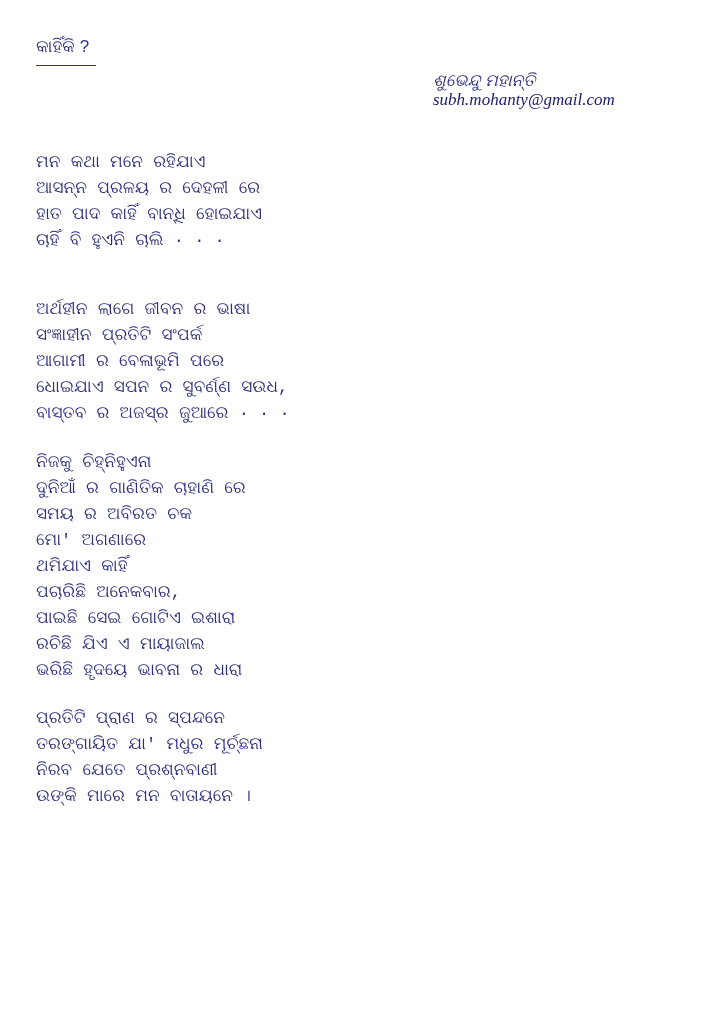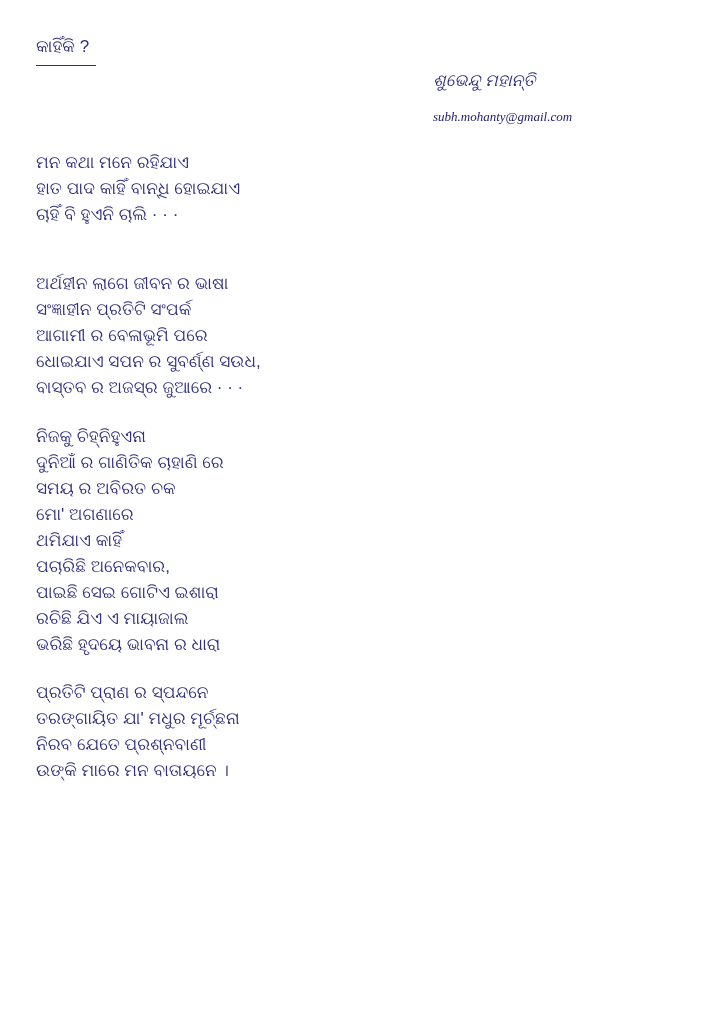--- a/index.html
+++ b/index.html
@@ -36,58 +36,58 @@
     left: 433px;
     top: 70px;
     font-style: italic;
   }
   .author-name {
     font-size: 17px;
     line-height: 22px;
     color: #2e2e7d;
   }
   .author-email {
-    margin-top: 17px;
     font-family: "Liberation Serif", serif;
-    font-size: 13px;
+    font-size: 17px;
     line-height: 16px;
     color: #1c1c6e;
   }
 
   
   .poem {
     position: absolute;
     left: 36px;
     top: 150px;
     font-size: 17px;
     line-height: 26px;
     color: #2e2e7d;
   }
   .stanza { margin: 0; }
   .stanza:nth-child(1) { margin-bottom: 43px; }
   .stanza:nth-child(2) { margin-bottom: 23px; }
   .stanza:nth-child(3) { }
   .stanza:nth-child(4) { margin-bottom: 22px; }
-  .line { margin: 0; padding: 0; }
+  .line { margin: 0; padding: 0; font-family: Liberation Mono, monospace; }
 </style>
 </head>
 <body>
 
 <div class="page">
 
   <h1 class="title">କାହିଁକି ?</h1>
 
   <div class="author-block">
     <div class="author-name">ଶୁଭେନ୍ଦୁ ମହାନ୍ତି</div>
     <div class="author-email">subh.mohanty@gmail.com</div>
   </div>
 
   <main class="poem">
       <div class="stanza">
         <p class="line">ମନ କଥା ମନେ ରହିଯାଏ</p>
+        <p class="line">ଆସନ୍ନ ପ୍ରଳୟ ର ଦେହଳୀ ରେ</p>
         <p class="line">ହାତ ପାଦ କାହିଁ ବାନ୍ଧି ହୋଇଯାଏ</p>
         <p class="line">ଚାହିଁ ବି ହୁଏନି ଚାଲି · · ·</p>
       </div>
       <div class="stanza">
         <p class="line">ଅର୍ଥହୀନ ଲାଗେ ଜୀବନ ର ଭାଷା</p>
         <p class="line">ସଂଜ୍ଞାହୀନ ପ୍ରତିଟି ସଂପର୍କ</p>
         <p class="line">ଆଗାମୀ ର ବେଳାଭୂମି ପରେ</p>
         <p class="line">ଧୋଇଯାଏ ସପନ ର ସୁବର୍ଣ୍ଣ ସଉଧ,</p>
         <p class="line">ବାସ୍ତବ ର ଅଜସ୍ର ଜୁଆରେ · · ·</p>
       </div>

